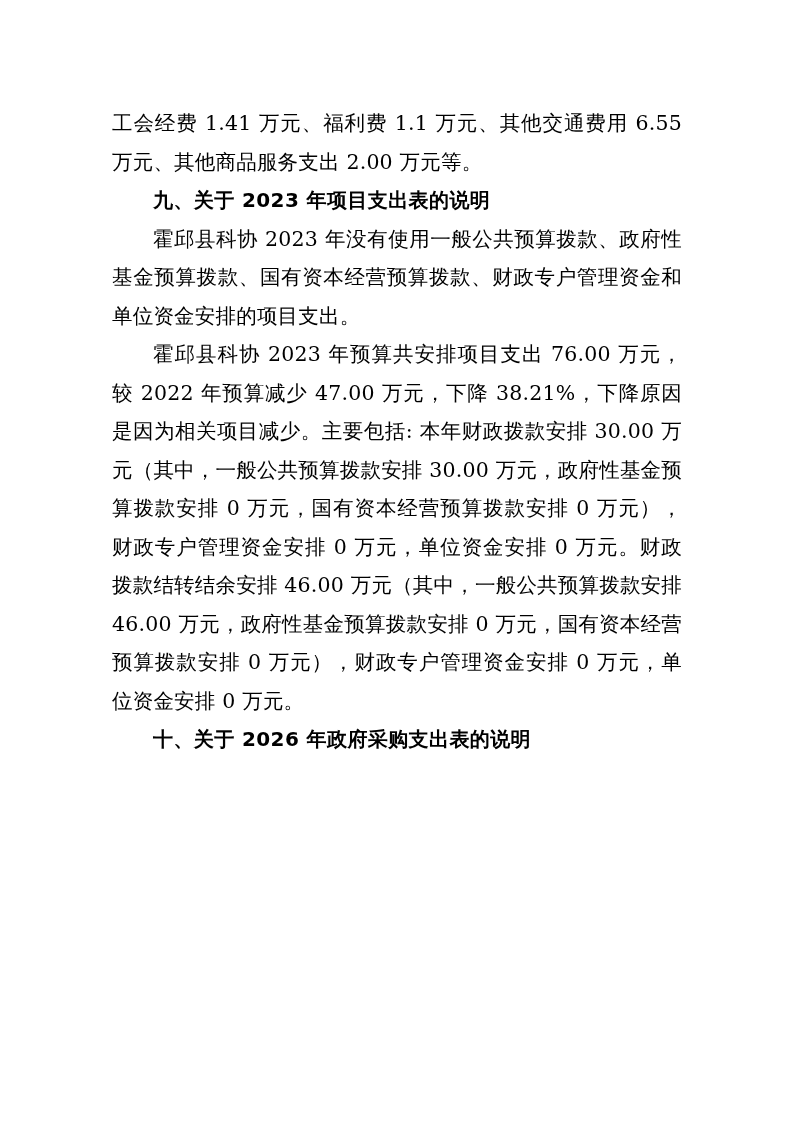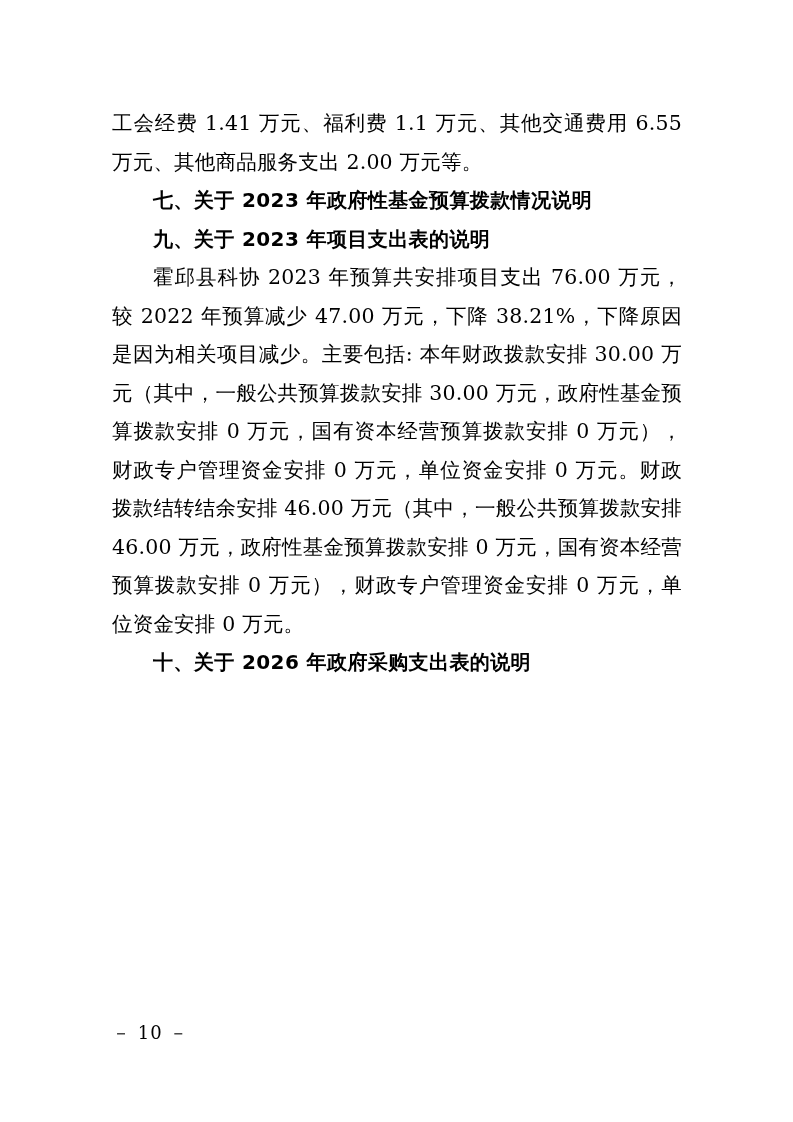--- a/index.html
+++ b/index.html
@@ -56,29 +56,28 @@
 </style>
 </head>
 <body>
 
 <div class="page">
 
   <div class="content">
 
     <p class="cont">工会经费 1.41 万元、福利费 1.1 万元、其他交通费用 6.55 万元、其他商品服务支出 2.00 万元等。</p>
 
-    <p class="heading">七、关于 2023 年政府性基金预算拨款情况说明</p>
 
 
 
 
     <p class="heading">九、关于 2023 年项目支出表的说明</p>
 
+    <p class="body">霍邱县科协 2023 年没有使用一般公共预算拨款、政府性基金预算拨款、国有资本经营预算拨款、财政专户管理资金和单位资金安排的项目支出。</p>
 
     <p class="body">霍邱县科协 2023 年预算共安排项目支出 76.00 万元，较 2022 年预算减少 47.00 万元，下降 38.21%，下降原因是因为相关项目减少。主要包括: 本年财政拨款安排 30.00 万元（其中，一般公共预算拨款安排 30.00 万元，政府性基金预算拨款安排 0 万元，国有资本经营预算拨款安排 0 万元），财政专户管理资金安排 0 万元，单位资金安排 0 万元。财政拨款结转结余安排 46.00 万元（其中，一般公共预算拨款安排 46.00 万元，政府性基金预算拨款安排 0 万元，国有资本经营预算拨款安排 0 万元），财政专户管理资金安排 0 万元，单位资金安排 0 万元。</p>
 
     <p class="heading">十、关于 2026 年政府采购支出表的说明</p>
 
   </div>
 
-  <div class="footer">－ 10 －</div>
 
 </div>
 
 </body></html>

